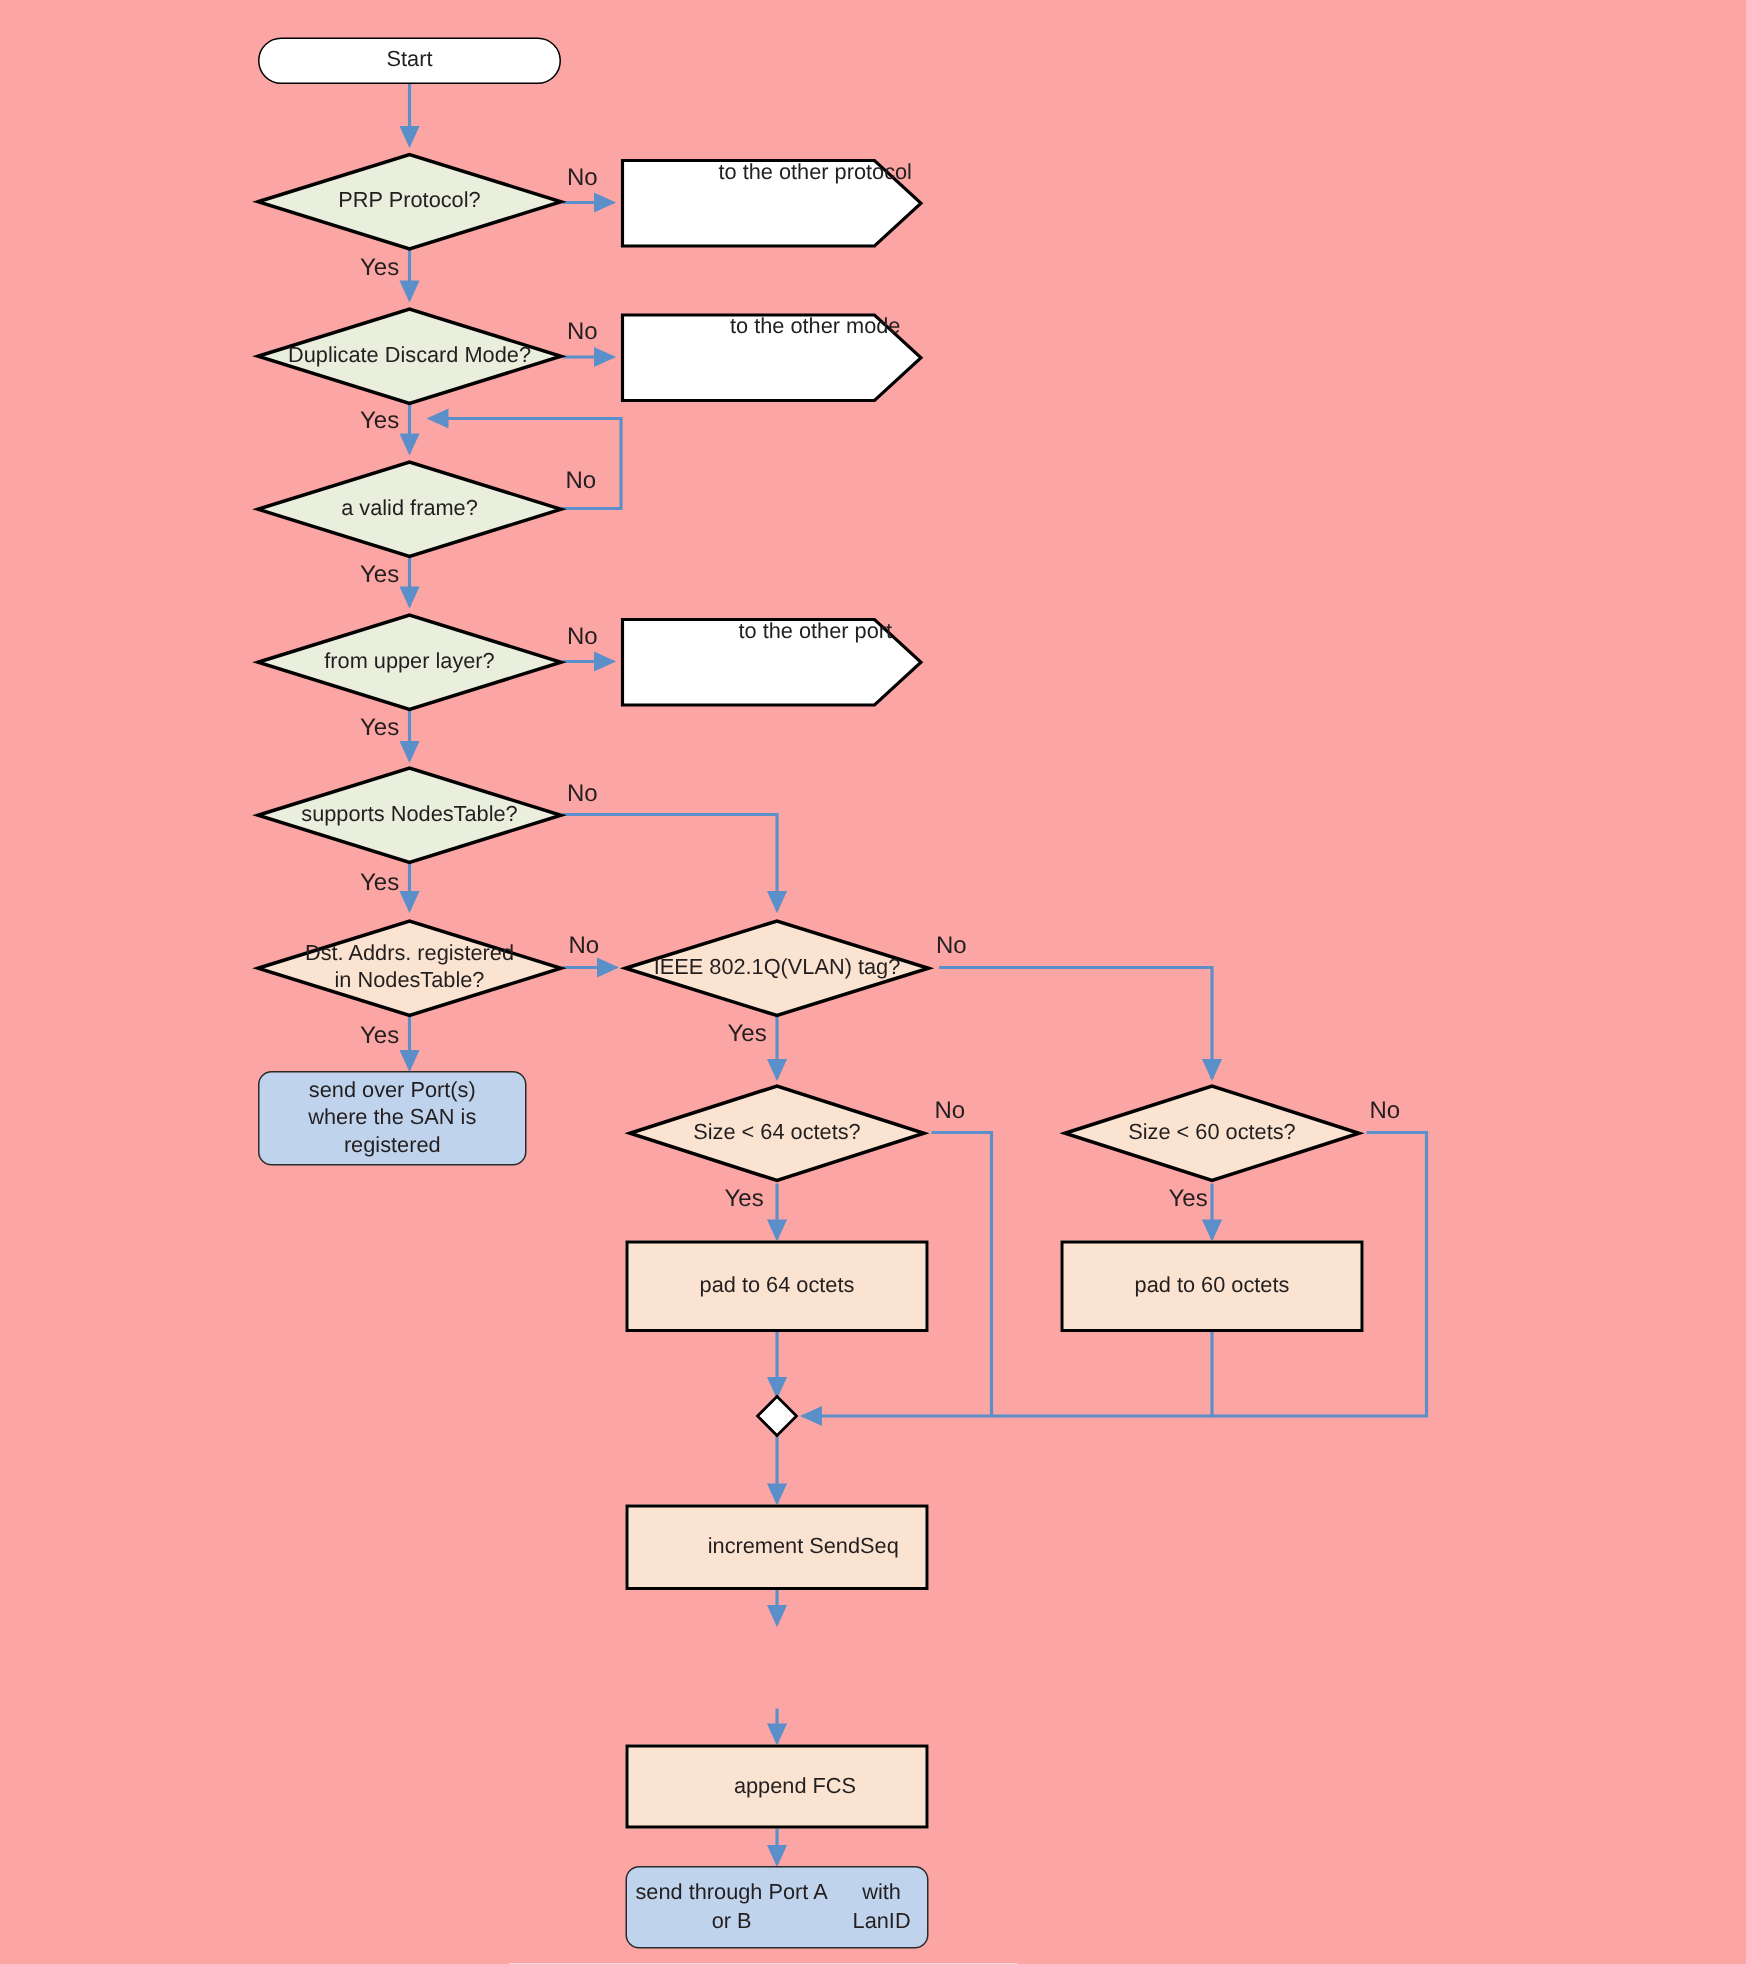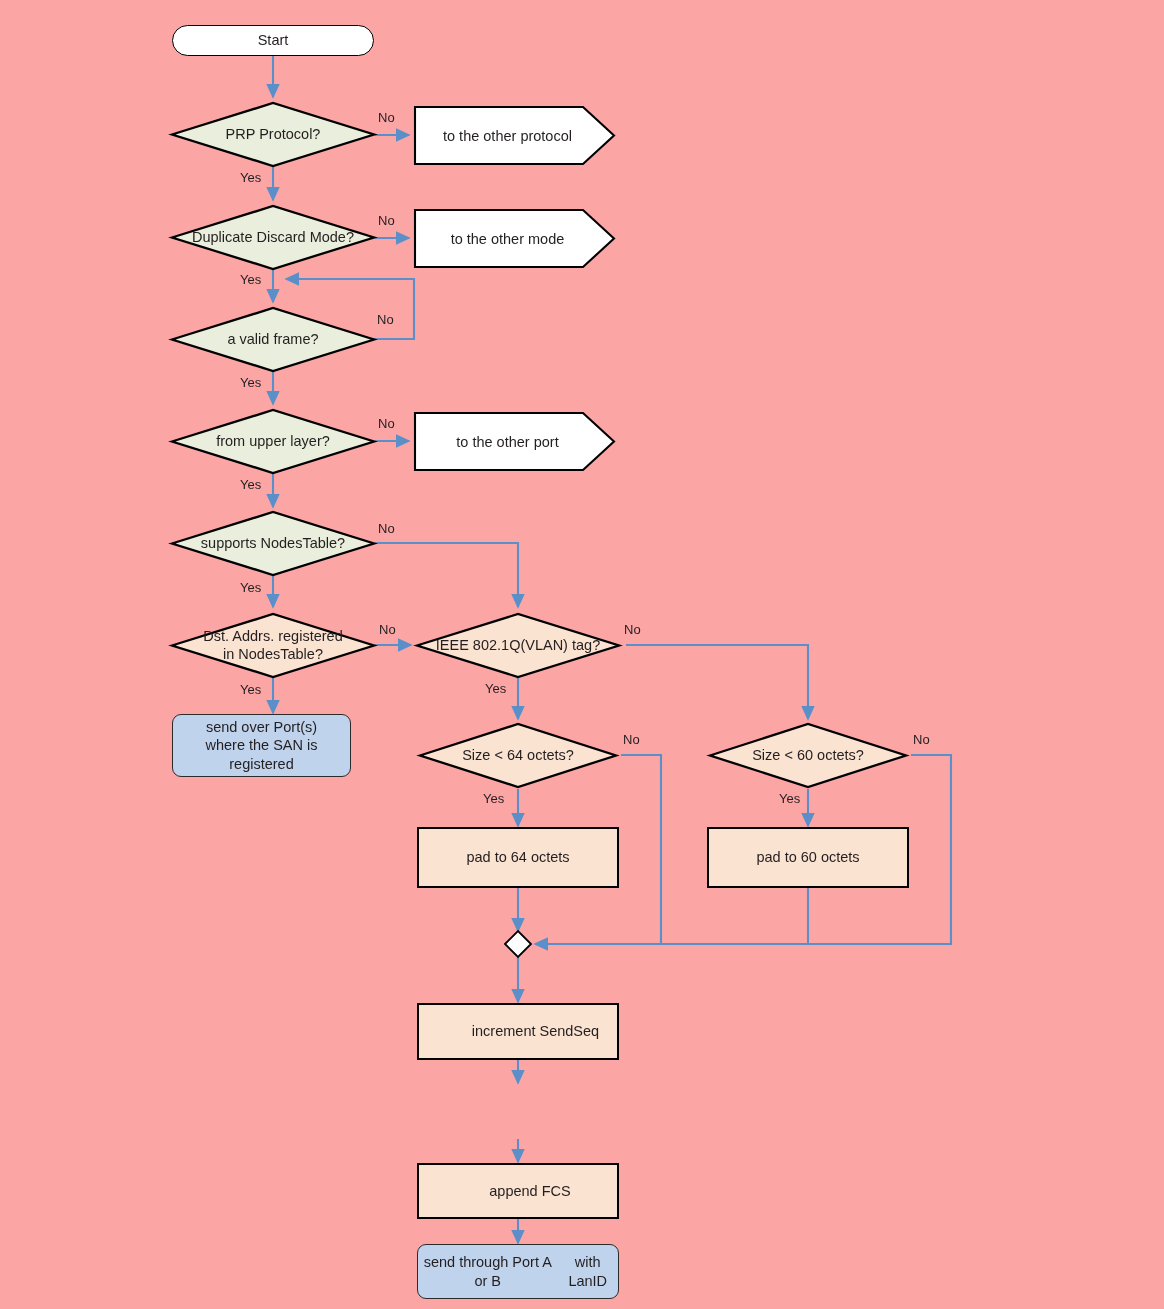--- a/index.html
+++ b/index.html
@@ -14,22 +14,22 @@
   .term{border:1.6px solid #000;border-radius:999px;background:#fff;}
   
   .blueproc{border:1.8px solid #2b2b2b;border-radius:9px;background:#c0d3ec;}
   
   .proc{border:2.2px solid #000;background:#fbe3d2;}
 
   
   .dlabel{position:absolute;display:flex;align-items:center;justify-content:center;text-align:center;
           font-size:14.5px;line-height:1.22;color:#231f20;pointer-events:none;}
 
-  .edgelabel{position:absolute;font-size:13px;color:#231f20;white-space:nowrap;}
-  .hextext{position:absolute;display:flex;align-items:center;justify-content:center;font-size:14.5px;color:#231f20;}
+  .edgelabel{position:absolute;font-size:16px;color:#231f20;white-space:nowrap;}
+  .hextext{position:absolute;display:flex;justify-content:center;font-size:14.5px;color:#231f20;margin-left:36px;}
 </style>
 </head>
 <body>
 
 <div id="canvas">
 
   <svg id="wires" viewBox="0 0 1164 1309">
     <defs>
       <marker id="ah" markerWidth="10" markerHeight="10" refX="6.2" refY="3.4" orient="auto" markerUnits="strokeWidth">
         <path d="M0,0.2 L7,3.4 L0,6.6 z" fill="#5b8fc9"></path>

